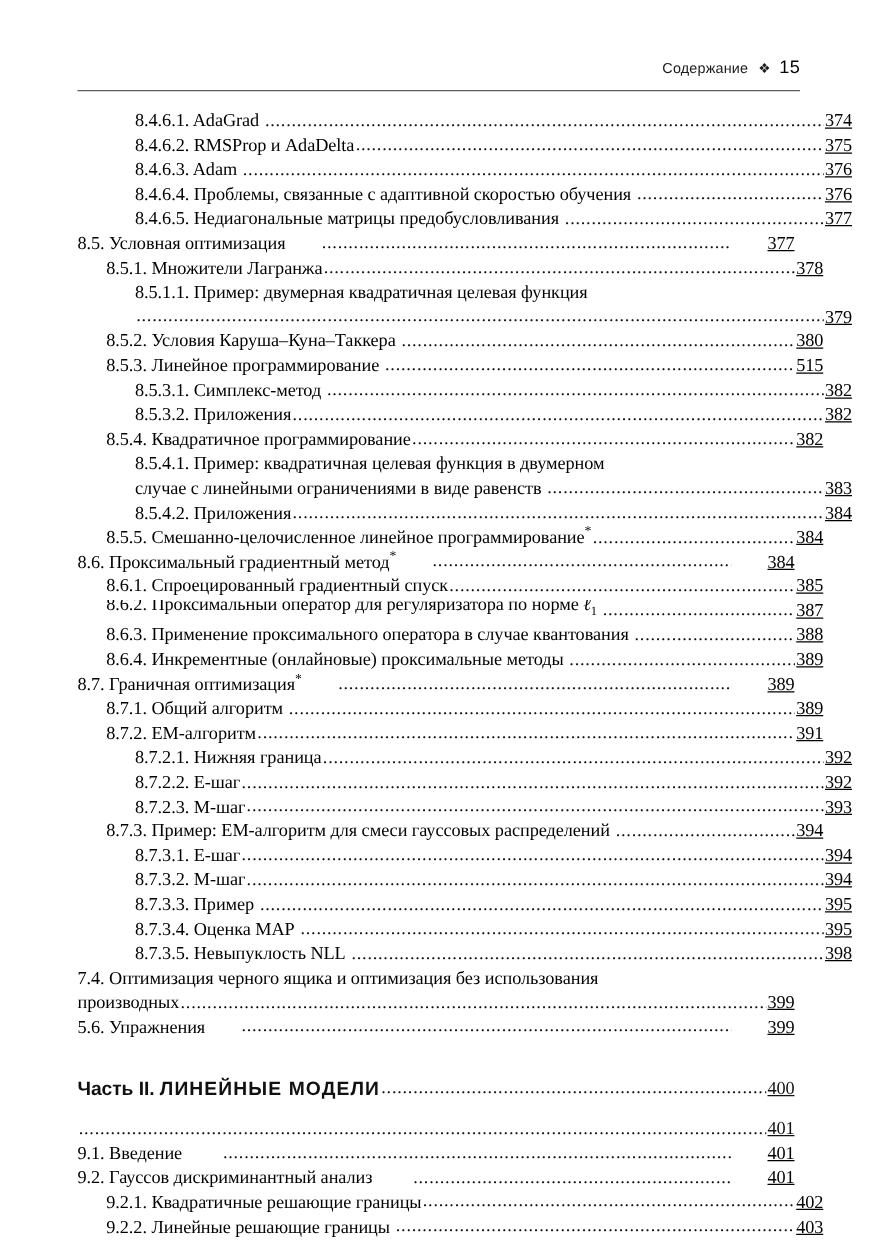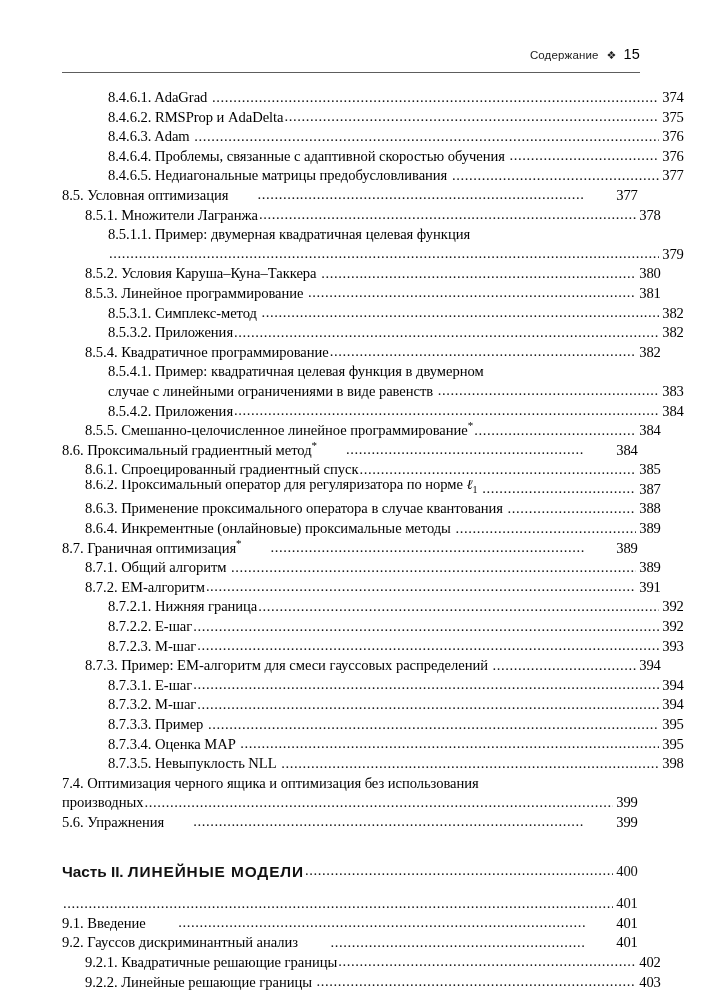--- a/index.html
+++ b/index.html
@@ -103,23 +103,24 @@
   }
   .dots::before {
     content: "......................................................................................................................................................................................";
   }
   
   .row.nodots .dots { visibility: hidden; }
   .row.nodots { overflow: visible; }
 
   .folio {
     flex: 0 0 auto;
-    text-align: center;
+    text-align: left;
     min-width: 26px;
     letter-spacing: -0.1px;
+    text-decoration: underline;
   }
 
   
   .lvl1 { padding-left: 0px; gap: 28px; }
   .lvl2 { padding-left: 23px; }
   .lvl3 { padding-left: 46px; }
   .cont { padding-left: 46px; }
   .cont0 { padding-left: 0px; }
 
   
@@ -226,21 +227,21 @@
           <span class="folio">379</span>
         </div>
         <div class="row lvl2 sp">
           <span class="label">8.5.2. Условия Каруша–Куна–Таккера</span>
           <span class="dots"></span>
           <span class="folio">380</span>
         </div>
         <div class="row lvl2 sp">
           <span class="label">8.5.3. Линейное программирование</span>
           <span class="dots"></span>
-          <span class="folio">381</span>
+          <span class="folio">515</span>
         </div>
         <div class="row lvl3 sp">
           <span class="label">8.5.3.1. Симплекс-метод</span>
           <span class="dots"></span>
           <span class="folio">382</span>
         </div>
         <div class="row lvl3">
           <span class="label">8.5.3.2. Приложения</span>
           <span class="dots"></span>
           <span class="folio">382</span>

